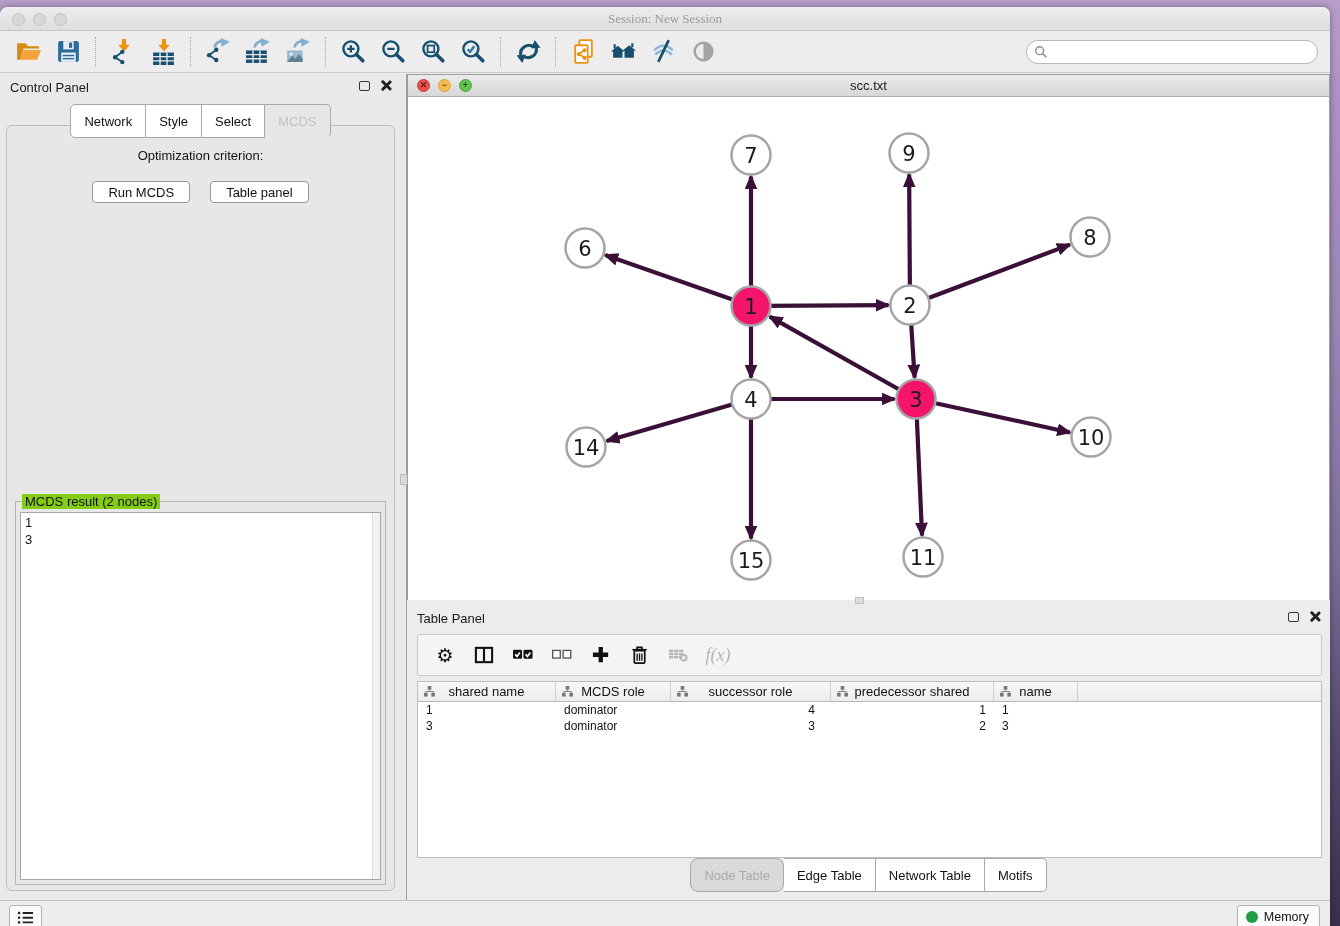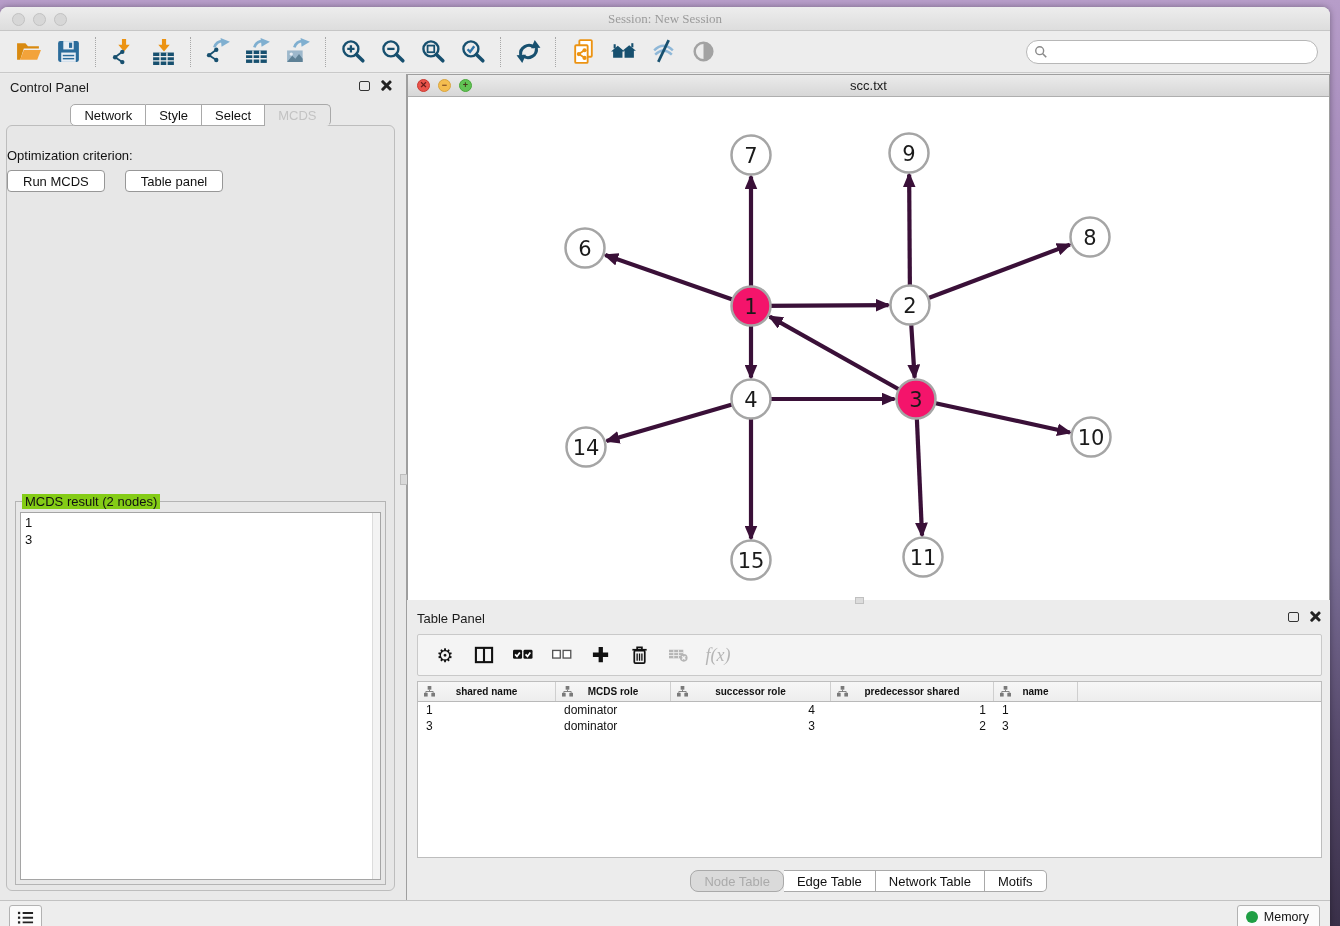--- a/index.html
+++ b/index.html
@@ -38,35 +38,35 @@
   .cpanel { position:absolute; left:0; top:0; width:401px; height:100%; background:#e9e9e9; }
   .panel-head { position:relative; height:26px; }
   .panel-head .ph-title { position:absolute; left:10px; top:6px; font-size:13px; color:#1a1a1a; }
   .ph-icons { position:absolute; right:10px; top:6px; display:flex; gap:10px; align-items:center; }
   .float-ico { width:11px; height:10px; border:1.5px solid #333; border-radius:2px; }
   .close-ico { width:11px; height:11px; position:relative; }
   .close-ico:before,.close-ico:after { content:""; position:absolute; left:5px; top:-1px; width:2.6px; height:13px; background:#222; border-radius:1px; }
   .close-ico:before { transform:rotate(45deg); } .close-ico:after { transform:rotate(-45deg); }
 
   .cp-tabs { position:absolute; left:0; top:30px; width:100%; display:flex; justify-content:center; z-index:3; }
-  .tab { height:22px; padding:0 13px; font-size:13px; line-height:21px; background:#fff; border:1px solid #a9a9a9; border-left:none; color:#111;text-align:right; }
+  .tab { height:34px; padding:0 13px; font-size:13px; line-height:21px; background:#fff; border:1px solid #a9a9a9; border-left:none; color:#111;text-align:right; }
   .tab:first-child { border-left:1px solid #a9a9a9; border-radius:5px 0 0 5px; }
   .tab:last-child { border-radius:0 5px 5px 0; }
   .tab.active { background:#e7e7e7; color:#c3c3c3; border-bottom-color:#e7e7e7; }
 
   .cp-body { position:absolute; left:6px; right:6px; top:51px; bottom:9px; background:#e7e7e7;
     border:1px solid #bdbdbd; border-radius:6px; }
-  .opt-label { margin-top:22px; font-size:13px; color:#111; }
+  .opt-label { margin-top:22px; text-align:center; font-size:13px; color:#111; }
   .dropdown { position:relative; margin:9px auto 0; width:312px; height:23px; background:#fff;
     border:1px solid #979797; border-radius:4px; font-size:13px; line-height:21px; padding-left:9px; color:#111; }
   .dd-arrows { position:absolute; right:7px; top:4px; display:flex; flex-direction:column; gap:2px; }
   .dd-arrows i { width:0; height:0; border-left:4px solid transparent; border-right:4px solid transparent; }
   .dd-arrows i.up { border-bottom:5px solid #444; }
   .dd-arrows i.dn { border-top:5px solid #444; }
-  .btn-row { margin-top:7px; display:flex; gap:20px; }
+  .btn-row { margin-top:18px; display:flex; justify-content:center; gap:20px; }
   .pbtn { height:22px; padding:0 15px; background:#fff; border:1px solid #979797; border-radius:4px; font-size:13px; color:#111; }
 
   .result-box { position:absolute; left:8px; right:8px; top:375px; bottom:5px; border:1px solid #b4b4b4; }
   .result-legend { position:absolute; left:6px; top:-8px; background:#84cc16; padding:0 3px; font-size:13px; color:#111; }
   .result-text { position:absolute; left:4px; right:4px; top:10px; bottom:4px; background:#fff;
     border:1px solid #a5a5a5; font-size:13px; line-height:17px; padding:1px 4px; color:#111; }
   .result-scroll { position:absolute; right:0; top:0; bottom:0; width:8px; background:#f3f3f3; border-left:1px solid #dcdcdc; }
 
   
   .v-divider { position:absolute; left:401px; top:0; width:6px; height:100%; background:#e9e9e9; border-right:1px solid #9f9f9f; }
@@ -90,22 +90,22 @@
   .tp-toolbar { position:absolute; left:10px; right:8px; top:29px; height:42px; background:#f4f4f4;
     border:1px solid #c9c9c9; border-radius:2px; display:flex; align-items:center; padding-left:12px; gap:9px; }
   .tpbtn { width:30px; height:32px; border:none; background:transparent; display:flex; align-items:center; justify-content:center; }
   .tpbtn svg { width:20px; height:20px; }
   .tpbtn .glyph { font-size:19px; color:#111; }
   .tpbtn.disabled svg, .tpbtn.disabled .glyph { opacity:1; }
   .fx { font-family:"Liberation Serif", serif; font-style:italic; font-size:18px; color:#b5b5b5; }
 
   .tp-table { position:absolute; left:10px; right:8px; top:76px; bottom:42px; background:#fff; border:1px solid #bdbdbd; overflow:hidden; }
   .thead { display:flex; height:20px; border-bottom:1px solid #b9b9b9; background:linear-gradient(#f7f7f7,#ededed); }
-  .th { position:relative; height:100%; border-right:1px solid #cfcfcf; font-size:10px; color:#111;
-    display:flex; align-items:center; justify-content:center;font-weight:bold; }
+  .th { position:relative; height:100%; border-right:1px solid #cfcfcf; font-size:13px; color:#111;
+    display:flex; align-items:center; justify-content:center; }
   .th svg { position:absolute; left:6px; top:4px; width:11px; height:11px; }
   .trow { display:flex; height:16px; font-size:12px; color:#111; }
   .td { height:100%; padding:1px 8px 0 8px; overflow:hidden; white-space:nowrap; }
   .td.right { text-align:right; }
 
   .tp-tabs { position:absolute; left:0; right:0; bottom:8px; display:flex; justify-content:center; }
   .tp-tabs .tab.active { background:#dadada; color:#aaaaaa; border-bottom-color:#a9a9a9;border-radius:8px; }
 
   
   .statusbar { position:absolute; left:0; top:893px; width:1330px; height:33px; background:#ededed; border-top:1px solid #c2c2c2; }

